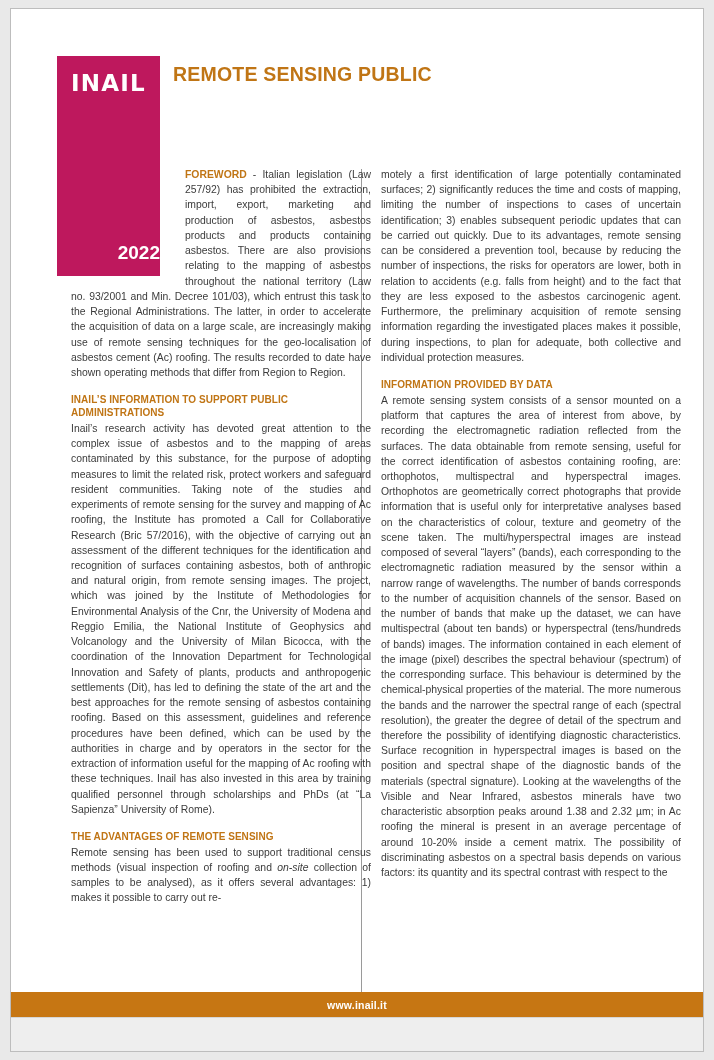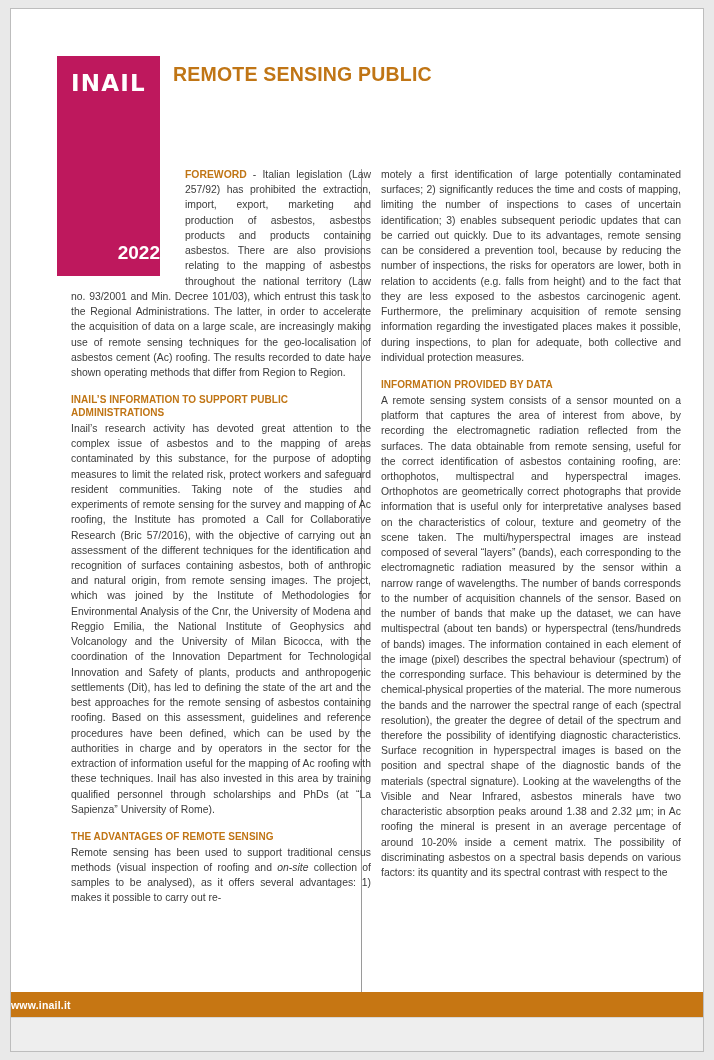--- a/index.html
+++ b/index.html
@@ -119,21 +119,21 @@
     position: absolute;
     left: 0; right: 0;
     bottom: 34px;
     height: 25px;
     background: #c67613;
     color: #ffffff;
     font-size: 10.5px;
     font-weight: bold;
     display: flex;
     align-items: center;
-    justify-content: flex-start;
+    justify-content: center;
     letter-spacing: 0.2px;
   }
   .footer-pad {
     position: absolute;
     left: 0; right: 0; bottom: 0;
     height: 34px;
     background: #eeeeee;
     border-top: 1px solid #d6d6d6;
   }
 </style>

